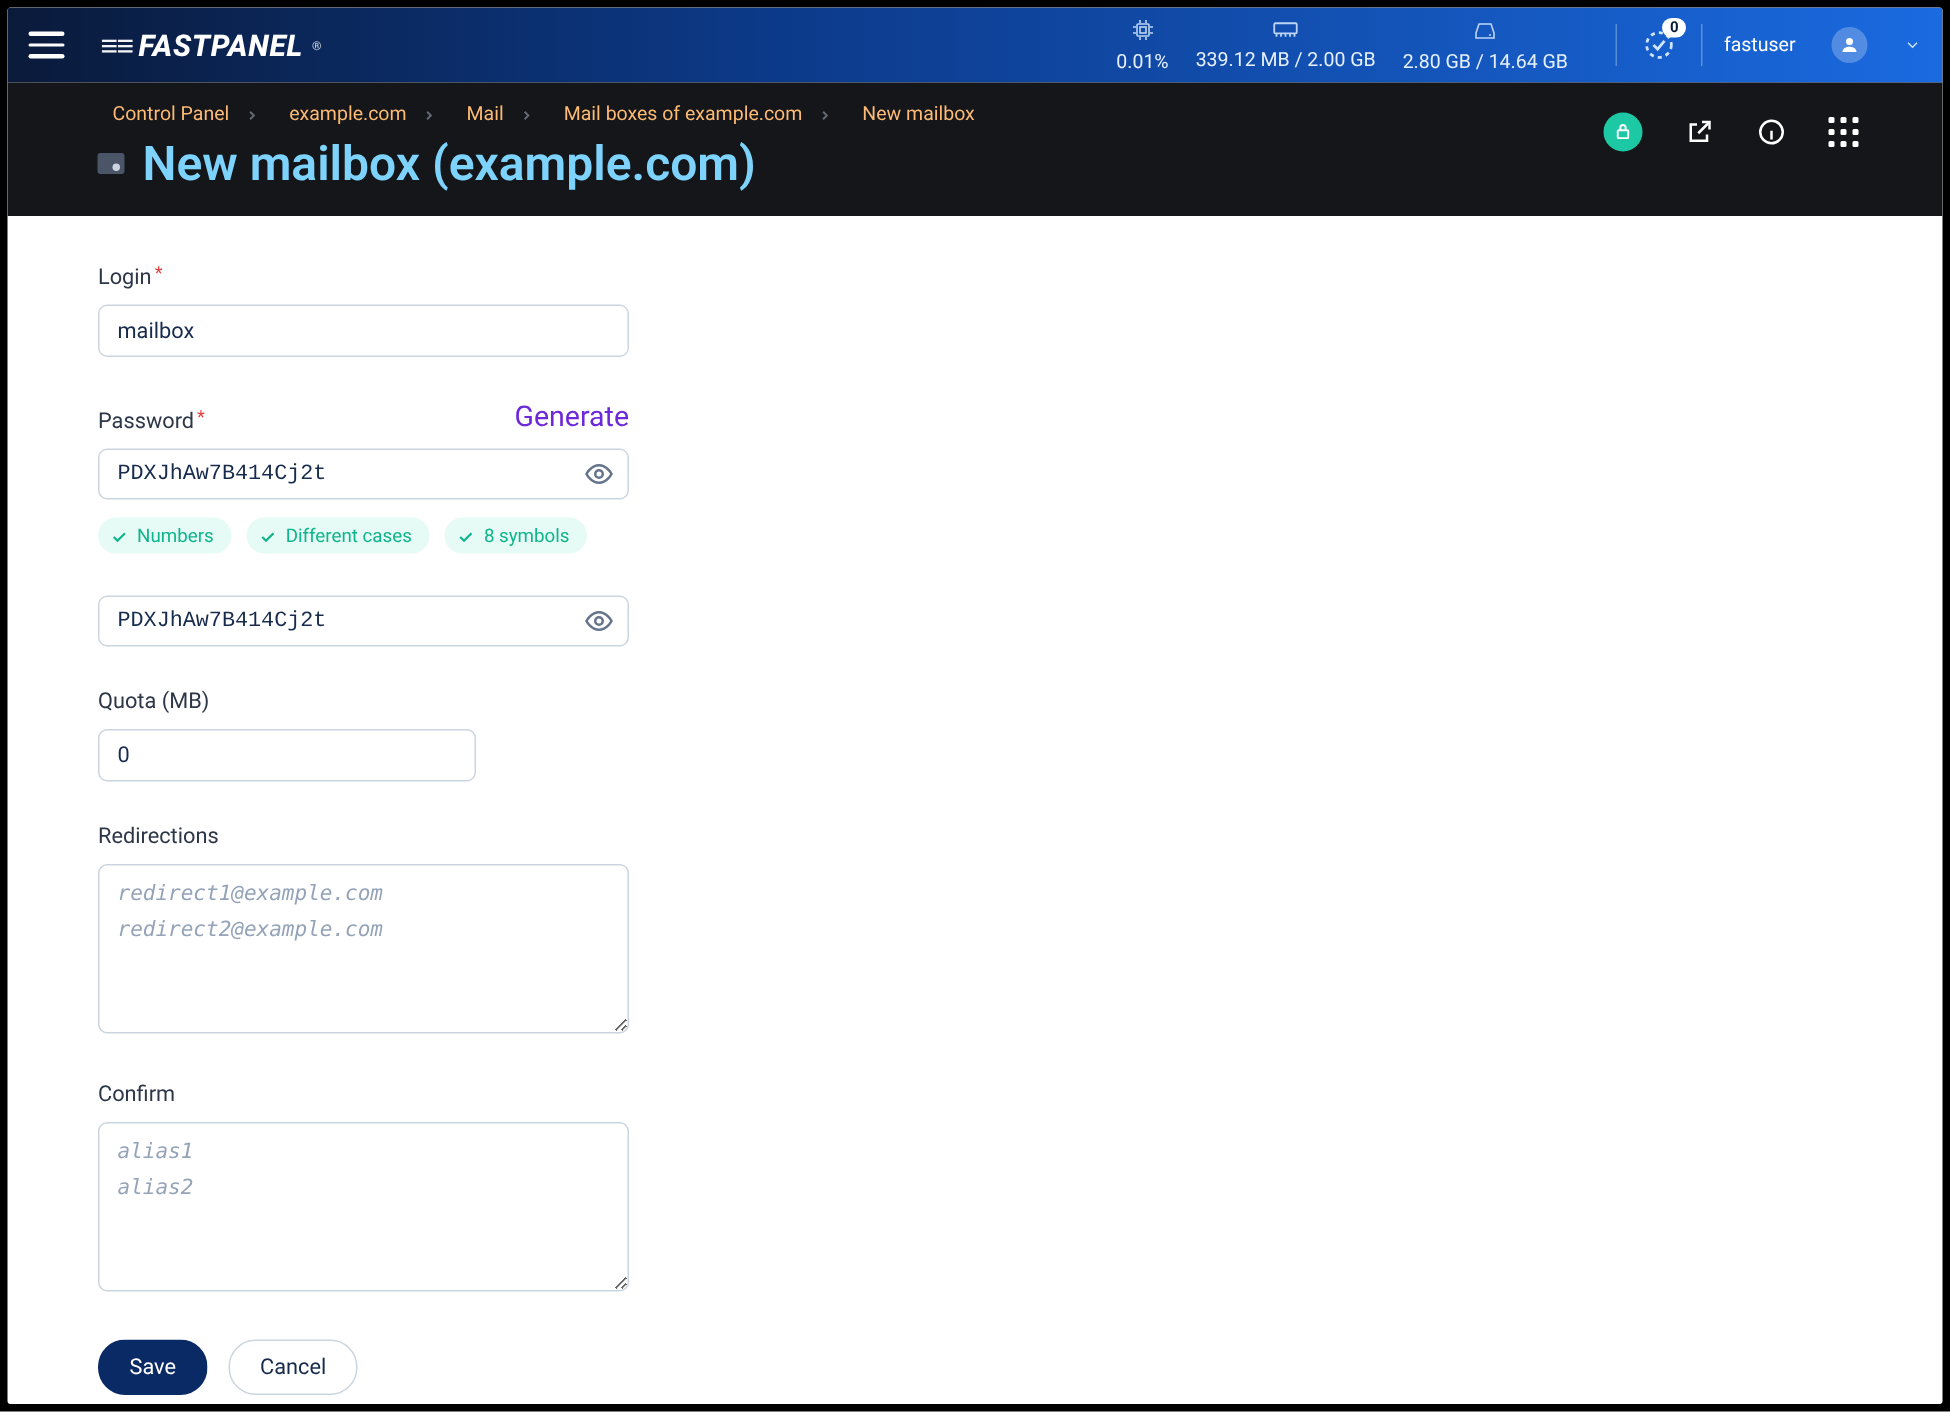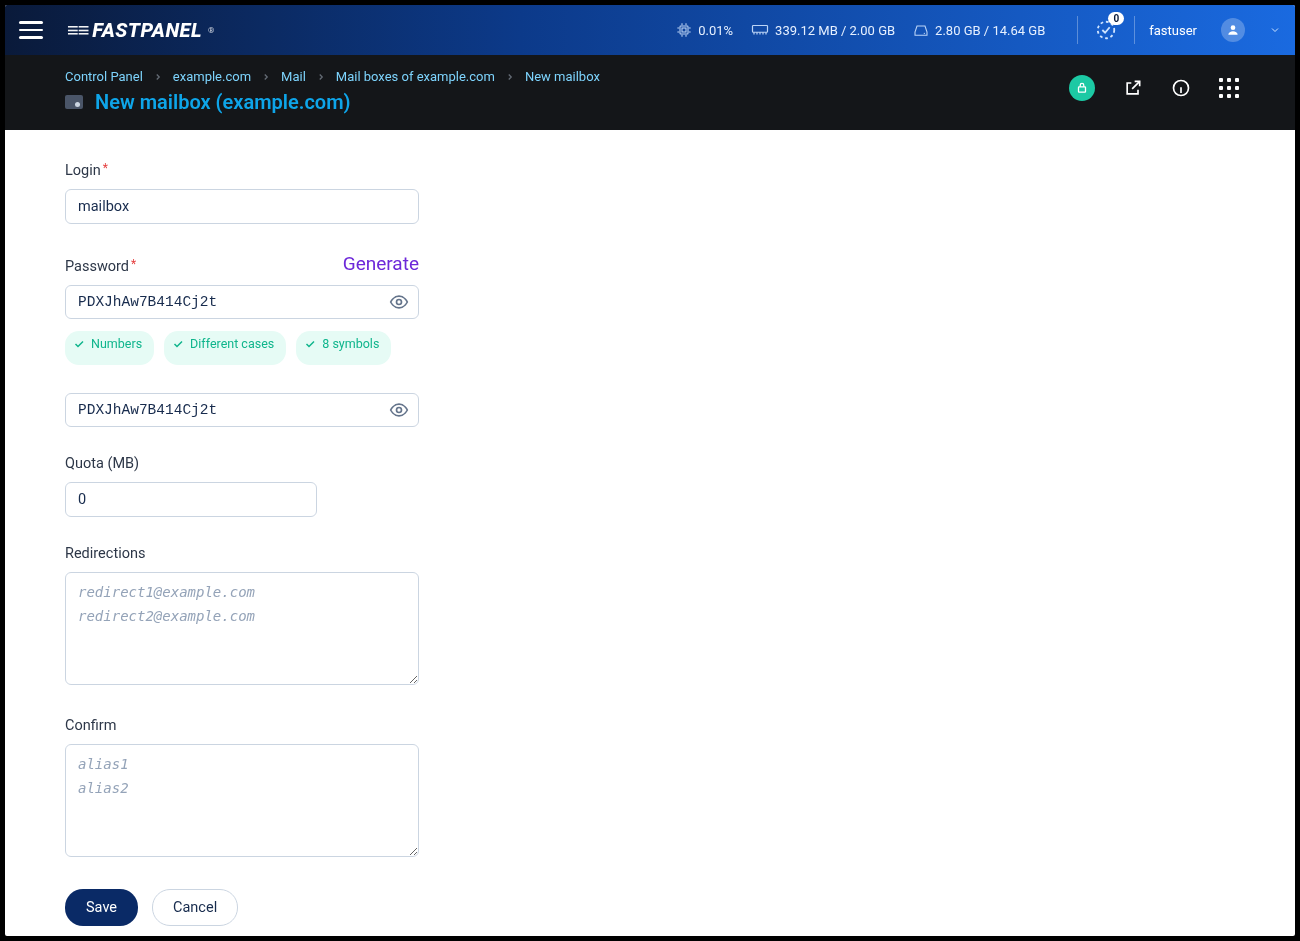--- a/index.html
+++ b/index.html
@@ -31,47 +31,47 @@
   .hamburger {
     width: 28px; height: 28px;
     display: flex; flex-direction: column; justify-content: center; gap: 5px;
     margin-right: 20px; cursor: pointer;
   }
   .hamburger span { height: 2.4px; background: #fff; border-radius: 2px; width: 24px; }
   .logo { display: flex; align-items: center; gap: 4px; font-weight: 800; font-style: italic; letter-spacing: 0.5px; font-size: 20px; }
   .logo-mark { font-style: italic; font-weight: 900; letter-spacing: -1px; opacity: 0.95; }
   .logo sup { font-size: 8px; font-weight: 400; font-style: normal; margin-left: 2px; opacity:0.8;}
   .spacer { flex: 1; }
-  .stat { display: flex; align-items: center; gap: 6px; margin-right: 18px; color: #e6f0ff; font-size: 13px; }
+  .stat { display: flex; align-items: center; gap: 6px; margin-right: 18px; color: #e6f0ff; font-size: 13px; flex-direction: column; }
   .stat svg, .stat .icon { opacity: 0.9; }
   .vsep { width: 1px; height: 28px; background: rgba(255,255,255,0.3); margin: 0 14px; }
   .notif { position: relative; width: 28px; height: 28px; display:flex;align-items:center;justify-content:center; }
   .notif .badge {
     position: absolute; top: -4px; right: -4px;
     background: #fff; color: #0a1a3a; border-radius: 10px;
     font-size: 10px; font-weight: 700; padding: 1px 5px; min-width: 16px; text-align: center;
   }
   .user-area { display: flex; align-items: center; gap: 24px; cursor: pointer; }
   .avatar {
     width: 24px; height: 24px; border-radius: 50%; background: rgba(255,255,255,0.25);
     display: flex; align-items: center; justify-content: center;
   }
   .chev-down { width: 12px; height: 12px; }
   .subheader {
     background: #141619; color: #e8eaed; padding: 14px 60px 16px 60px;
   }
   .breadcrumb { display: flex; align-items: center; gap: 10px; font-size: 13px; color: #c7cdd6; flex-wrap: wrap;}
-  .breadcrumb a { color: #7dd3fc; text-decoration: none; cursor: pointer; }
+  .breadcrumb a { color: #fdba74; text-decoration: none; cursor: pointer; margin-left: 10px; }
   .breadcrumb .sep { opacity: 0.6; display:flex;align-items:center;}
   .title-row { display: flex; align-items: center; gap: 12px; margin-top: 6px; }
   .title-row .pgicon {
     width: 18px; height: 14px; background: #4a5568; border-radius: 2px; position:relative;
   }
   .title-row .pgicon::after{content:"";position:absolute;right:3px;bottom:2px;width:5px;height:5px;border-radius:50%;background:#cbd5e1;}
-  .title-row h1 { font-size: 20px; font-weight: 600; color: #0ea5e9; }
+  .title-row h1 { font-size: 32px; font-weight: 600; color: #7dd3fc; }
   .tool-icons { position:absolute; right: 56px; top: 70px; display:flex; align-items:center; gap: 28px; }
   .tool-icons .circ {
     width: 26px; height: 26px; border-radius: 50%; background:#1cc9a4;
     display:flex;align-items:center;justify-content:center; color:#fff;
   }
   .tool-icons .ic { color:#fff; cursor:pointer; display:flex;}
   .content { flex: 1; overflow: auto; padding: 32px 60px 40px 60px; color: #172b4d; }
   .field { margin-bottom: 28px; max-width: 354px; }
   .field.narrow { max-width: 252px; }
   .label-row { display: flex; align-items: flex-end; justify-content: space-between; margin-bottom: 10px; }
@@ -86,21 +86,21 @@
   textarea.input { resize: both; min-height: 96px; font-family: ui-monospace, Menlo, Consolas, monospace; font-size: 14px; color:#4a5568; line-height:1.7;font-style:italic;}
   textarea.input::placeholder { color: #94a3b8; }
   .input-wrap { position: relative; font-family: Liberation Mono, monospace; }
   .input-wrap .eye {
     position: absolute; right: 10px; top: 50%; transform: translateY(-50%);
     color: #64748b; cursor: pointer; display:flex;
   }
   .chips { display: flex; gap: 10px; margin-top: 12px; flex-wrap: wrap; }
   .chip {
     background: #e6fbf5; color: #0fb58c; border-radius: 14px;
-    padding: 5px 12px 14px 8px; font-size: 12.5px; display: flex; align-items: center; gap: 6px;
+    padding: 5px 12px 4px 8px; font-size: 12.5px; display: flex; align-items: center; gap: 6px;
   }
   .chip svg { width: 12px; height: 12px; }
   .actions { display: flex; gap: 14px; margin-top: 8px; }
   .btn {
     border-radius: 18px; padding: 9px 20px; font-size: 14.5px; border: 1px solid transparent;
     cursor: pointer; font-family: inherit;
   }
   .btn.primary { background: #0a2a66; color: #fff; }
   .btn.secondary { background: #fff; color: #172b4d; border-color: #cbd5e1; }
   .grid9 { display:grid; grid-template-columns:repeat(3,4px); grid-template-rows:repeat(3,4px); gap:4px;}

